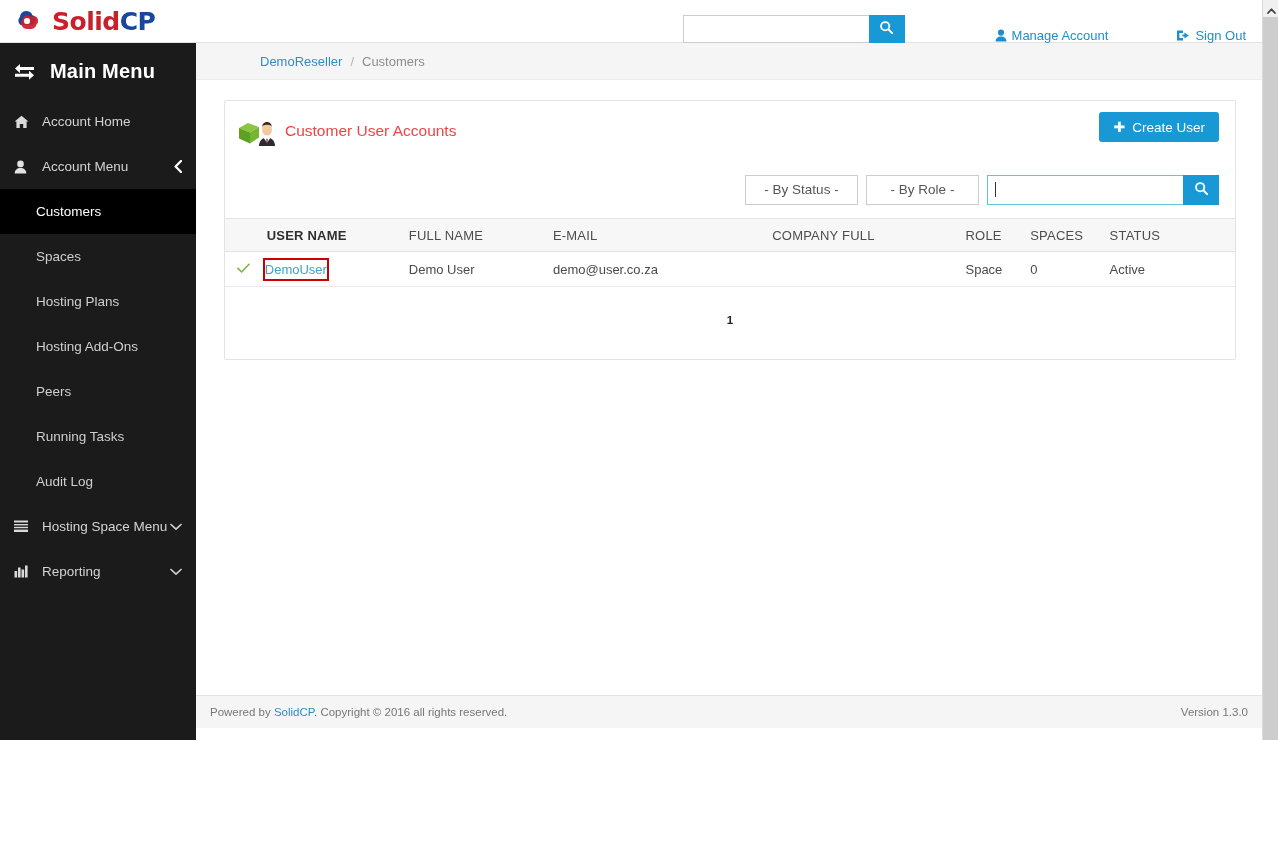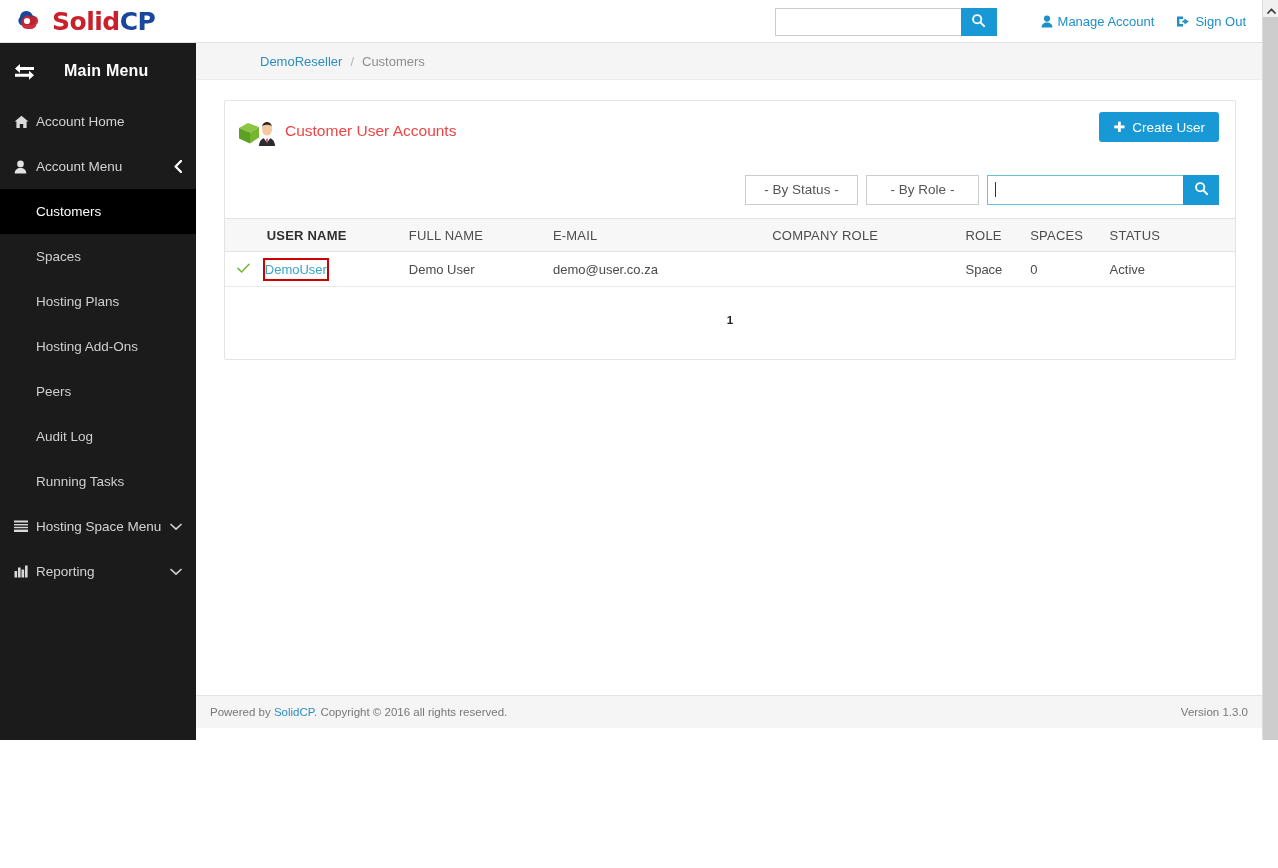--- a/index.html
+++ b/index.html
@@ -36,21 +36,21 @@
     font-size: 25px; font-weight: bold;
     letter-spacing: -0.5px;
     font-family: "DejaVu Sans", sans-serif;
   }
   .logo-solid { color: #c9202b; }
   .logo-cp { color: #18479c; }
 
   .top-right {
     position: absolute; right: 16px; top: 0;
     height: 43px;
-    display: flex; align-items: center;
+    display: flex; align-items: flex-end; gap: 46px;
   }
   .hdr-search {
     display: flex; align-items: stretch;
     height: 28px; margin-right: 22px;
   }
   .hdr-search input {
     width: 186px; height: 28px;
     border: 1px solid #ccc; border-right: none;
     padding: 0 6px;
     font-size: 13px;
@@ -82,36 +82,36 @@
     background: #1b1b1b;
   }
   .sb-head {
     height: 56px;
     display: flex; align-items: center;
     padding-left: 14px;
     color: #fff;
   }
   .sb-head .sb-ic { width: 26px; display:flex; align-items:center; }
   .sb-head .sb-title {
-    font-size: 16px; font-weight: bold;
-    margin-left: 24px; letter-spacing: .2px;
+    font-size: 20px; font-weight: bold;
+    margin-left: 10px; letter-spacing: .2px;
   }
   .sb-item {
     position: relative;
     display: flex; align-items: center;
     height: 45px;
     padding-left: 14px;
     color: #d3d3d3;
     font-size: 13.5px;
     cursor: pointer;
   }
   .sb-item .sb-ic {
     width: 22px; display: flex; align-items: center; justify-content: flex-start;
   }
-  .sb-item .sb-label { margin-left: 0; }
+  .sb-item .sb-label { margin-left: 6px; }
   .sb-item .sb-chev {
     position: absolute; right: 14px; top: 0; bottom: 0;
     display: flex; align-items: center;
   }
   .sb-sub {
     display: flex; align-items: center;
     height: 45px;
     padding-left: 36px;
     color: #cfcfcf;
     font-size: 13.5px;
@@ -397,24 +397,24 @@
     <div class="sb-sub">
       <span>Hosting Plans</span>
     </div>
     <div class="sb-sub">
       <span>Hosting Add-Ons</span>
     </div>
     <div class="sb-sub">
       <span>Peers</span>
     </div>
     <div class="sb-sub">
+      <span>Running Tasks</span>
+    </div>
+    <div class="sb-sub">
       <span>Audit Log</span>
-    </div>
-    <div class="sb-sub">
-      <span>Running Tasks</span>
     </div>
 
     <div class="sb-item">
       <span class="sb-ic">
         <svg width="14" height="13" viewBox="0 0 14 13">
           <rect x="0" y="0.5" width="14" height="2" fill="#d9d9d9"></rect>
           <rect x="0" y="4" width="14" height="1.4" fill="#d9d9d9"></rect>
           <rect x="0" y="6.8" width="14" height="1.4" fill="#d9d9d9"></rect>
           <rect x="0" y="9.6" width="14" height="2.4" fill="#d9d9d9"></rect>
         </svg>
@@ -497,21 +497,21 @@
         </div>
       </div>
 
       <table class="grid">
         <thead>
           <tr>
             <th class="col-check"></th>
             <th class="col-user bold">USER NAME</th>
             <th class="col-full">FULL NAME</th>
             <th class="col-mail">E-MAIL</th>
-            <th class="col-comp">COMPANY ROLE</th>
+            <th class="col-comp">COMPANY FULL</th>
             <th class="col-role">ROLE</th>
             <th class="col-space">SPACES</th>
             <th class="col-stat">STATUS</th>
           </tr>
         </thead>
         <tbody>
           <tr>
             <td class="col-check">
               <span class="check">
                 <svg width="13" height="11" viewBox="0 0 13 11">

